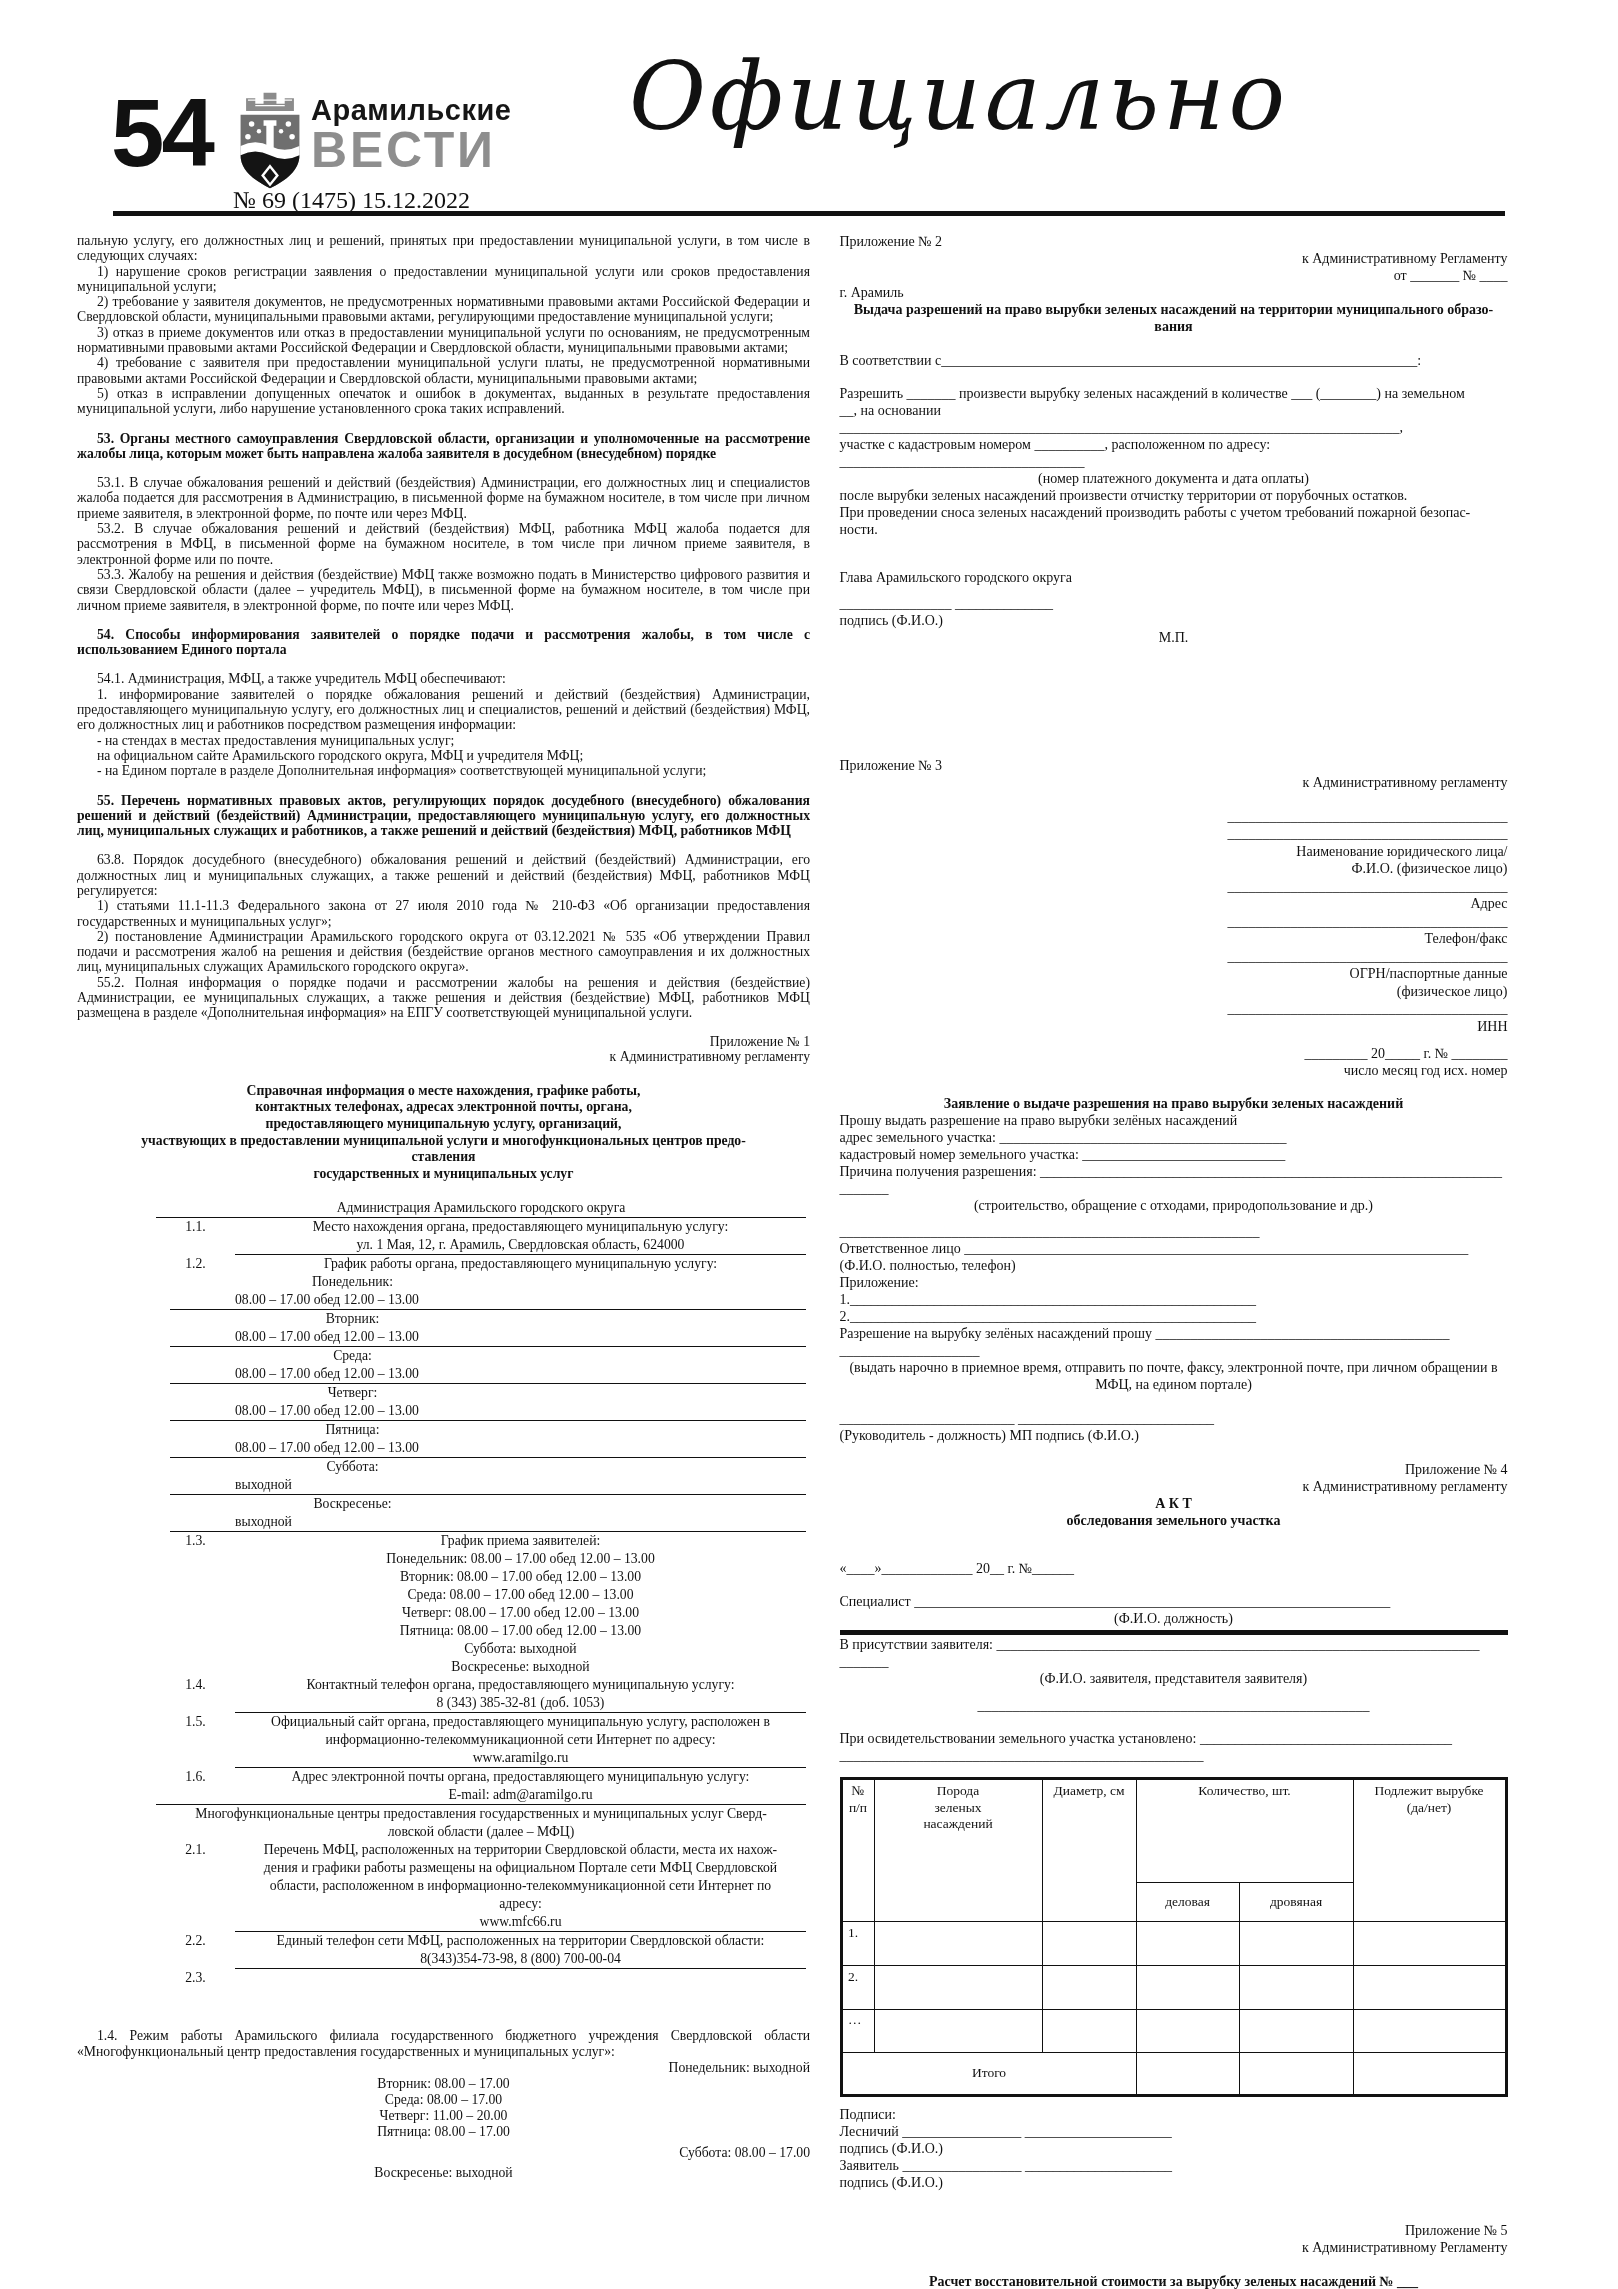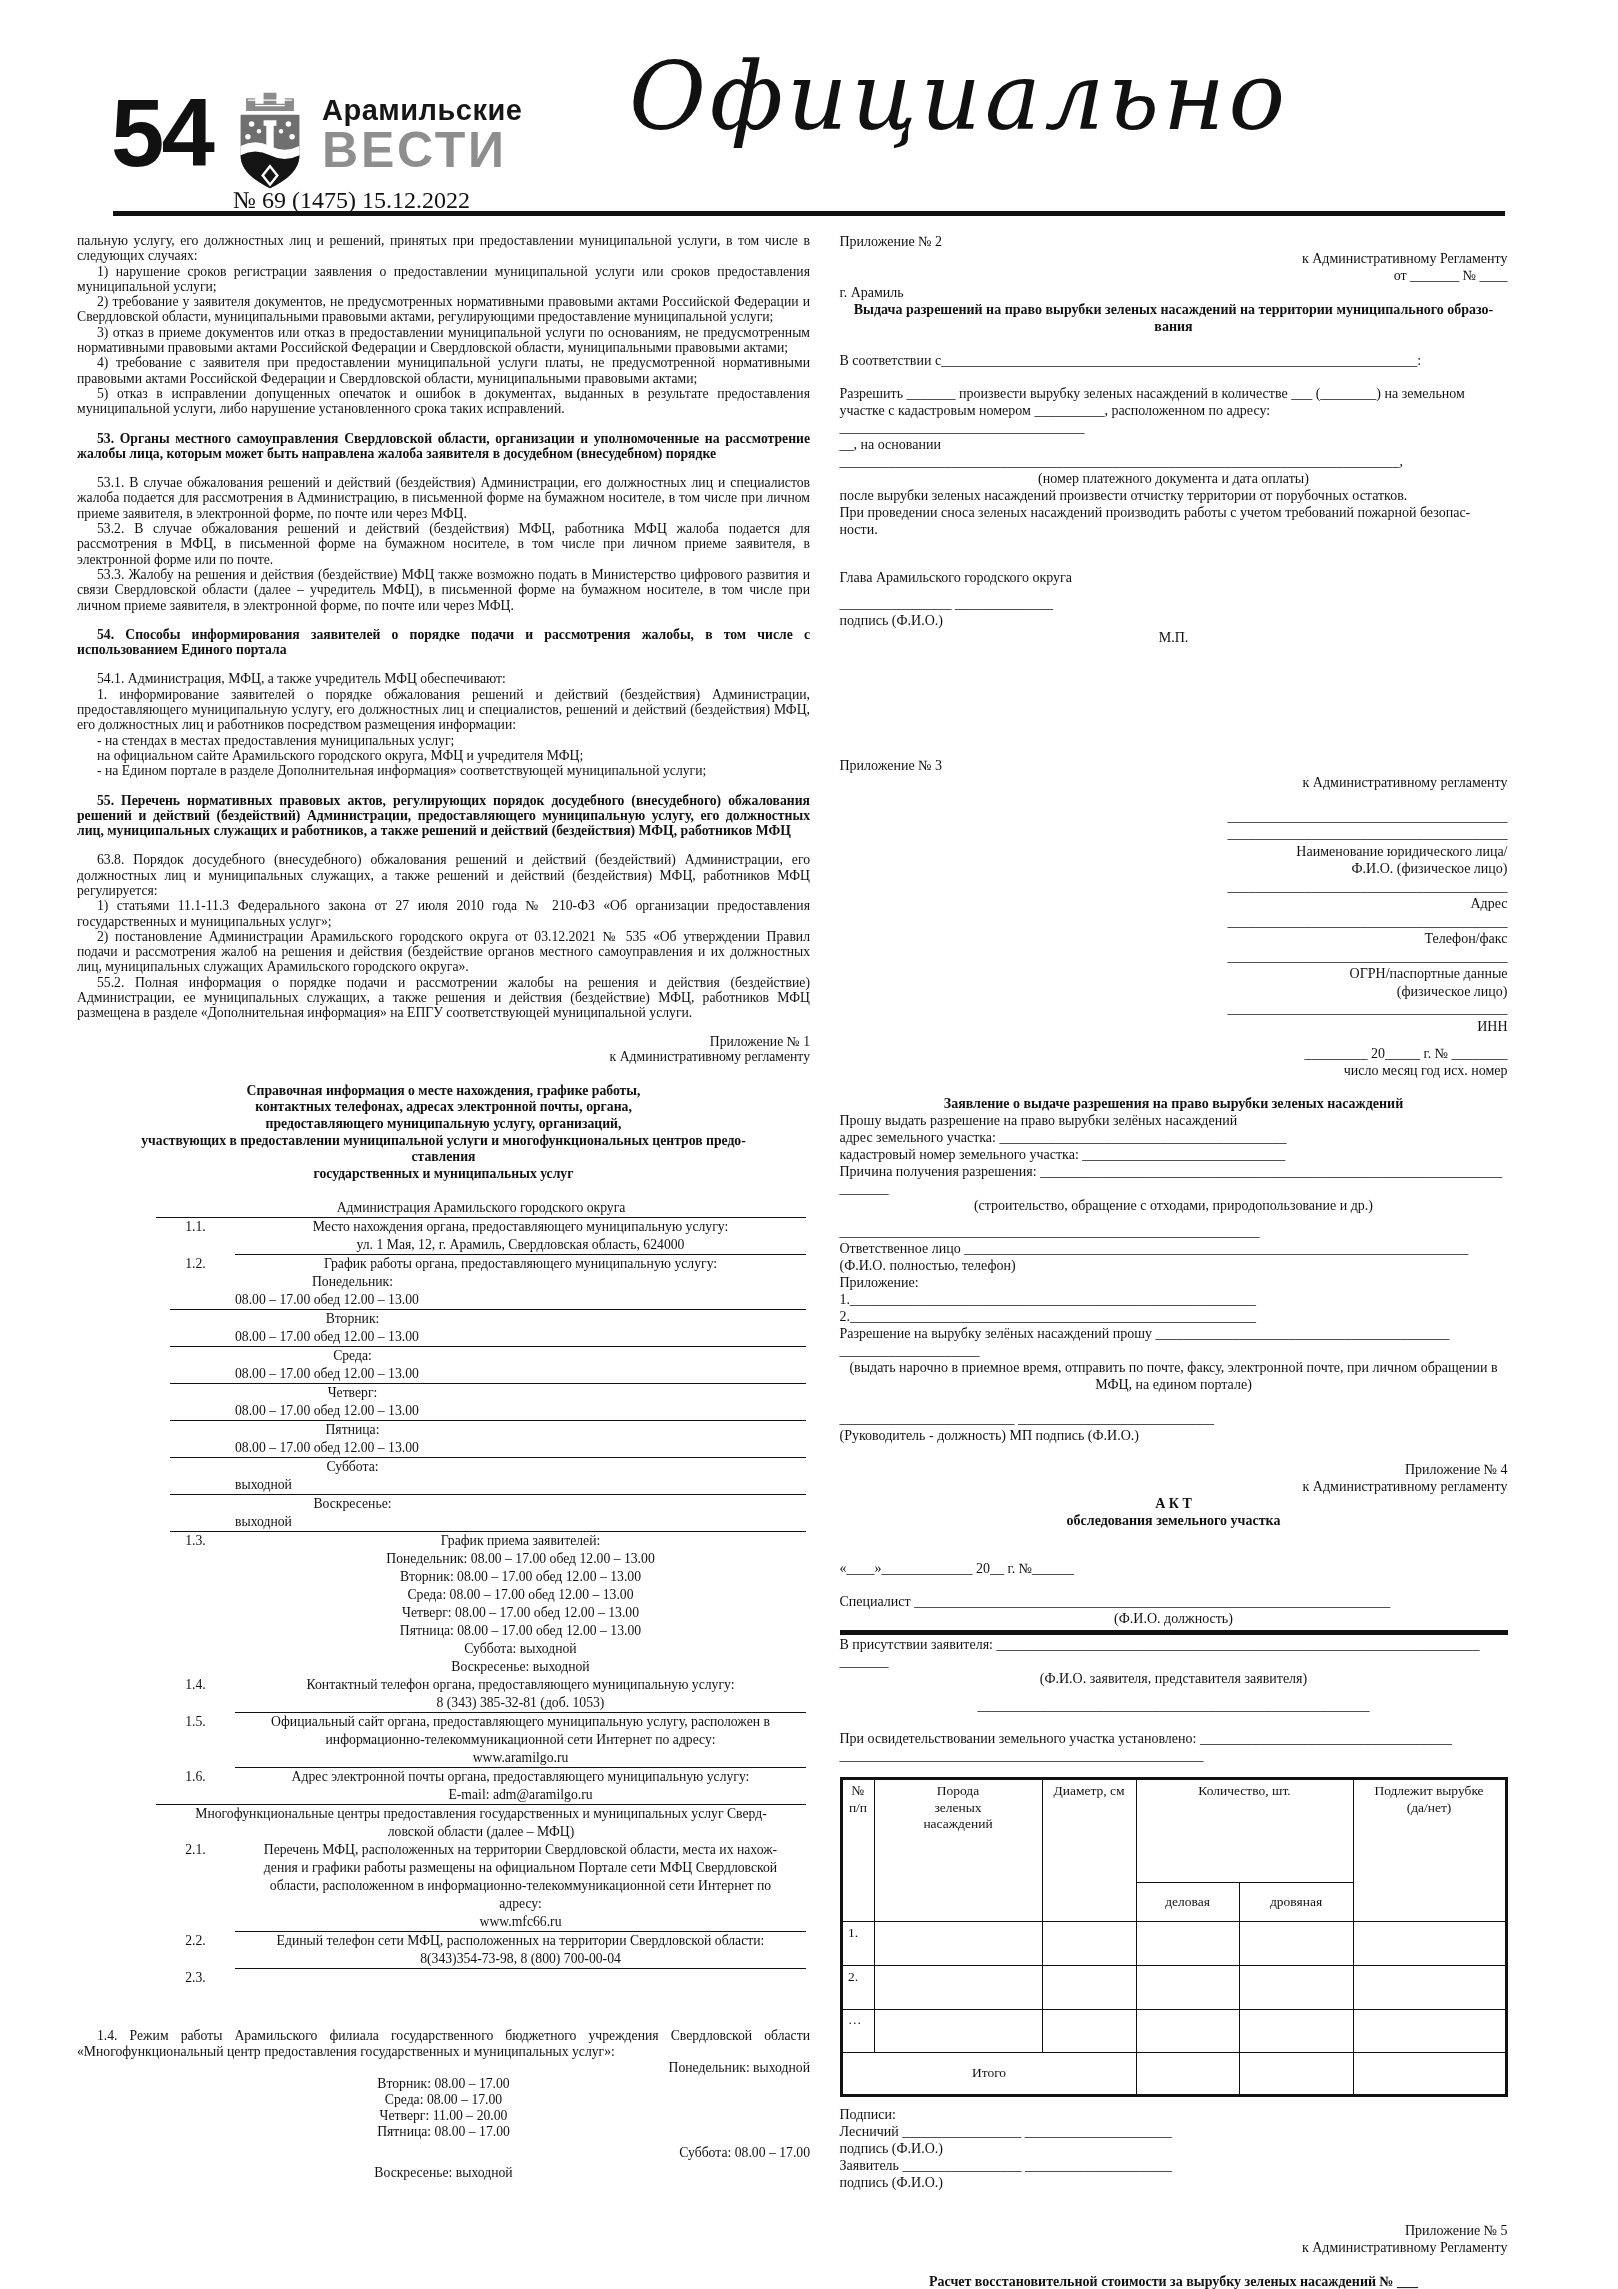--- a/index.html
+++ b/index.html
@@ -2,21 +2,21 @@
 <html style="font-size:14.8px"><head>
 <meta charset="utf-8">
 <style>
   html,body{margin:0;padding:0;background:#fff;}
   .page{position:relative;width:1619px;height:2290px;background:#ffffff;color:#111;
         font-family:"Liberation Serif",serif;overflow:hidden;}
   
   .pagenum{position:absolute;left:111px;top:85px;font-family:"Liberation Sans",sans-serif;
            font-weight:bold;font-size:96px;line-height:1;letter-spacing:-2.8px;}
   .crest{position:absolute;left:233px;top:89px;width:74px;height:103px;}
-  .brand{position:absolute;left:322px;top:94px;font-family:"Liberation Sans",sans-serif;font-weight:bold;}
+  .brand{position:absolute;left:311px;top:94px;font-family:"Liberation Sans",sans-serif;font-weight:bold;}
   .brand-top{font-size:29px;letter-spacing:0.5px;color:#161616;}
   .brand-bottom{font-size:50px;line-height:.92;color:#8e8e8e;letter-spacing:2.8px;}
   .issue{position:absolute;left:233px;top:187px;font-size:24px;}
   .offic{position:absolute;left:629px;top:41px;font-family:"DejaVu Serif","Liberation Serif",serif;
          font-style:italic;font-size:94px;letter-spacing:3.7px;line-height:1.2;}
   .head-rule{position:absolute;left:113px;top:211px;width:1392px;height:4.6px;background:#111;}
   
   .cols{position:absolute;left:77px;top:233px;width:1431px;display:flex;gap:29.5px;}
   .col-left{width:733px;font-size:13.7px;line-height:15.3px;text-align:justify;}
   .col-right{width:668px;font-size:14px;line-height:17px;}
@@ -263,22 +263,22 @@
       <p>Приложение № 2</p>
       <p class="ra">к Административному Регламенту</p>
       <p class="ra">от _______  № ____</p>
       <p>г. Арамиль</p>
       <p class="ca bold">Выдача разрешений на право вырубки зеленых насаждений на территории муниципального образо-</p>
       <p class="ca bold">вания</p>
       <div class="gap-s"></div>
       <p>В соответствии с____________________________________________________________________:</p>
       <div class="gap-s"></div>
       <p>Разрешить _______ произвести вырубку зеленых насаждений в количестве ___ (________) на земельном</p>
+      <p>__, на основании ________________________________________________________________________________,</p>
       <p>участке с кадастровым номером __________, расположенном по адресу: ___________________________________</p>
-      <p>__, на основании ________________________________________________________________________________,</p>
       <p class="ca">(номер платежного документа и дата оплаты)</p>
       <p>после вырубки зеленых насаждений произвести отчистку территории от порубочных остатков.</p>
       <p>При проведении сноса зеленых насаждений производить работы с учетом требований пожарной безопас-</p>
       <p>ности.</p>
       <div class="gap-m"></div>
       <p>Глава Арамильского городского округа</p>
       <div class="gap-xs"></div>
       <p>________________ ______________</p>
       <p>подпись (Ф.И.О.)</p>
       <p class="ca">М.П.</p>

